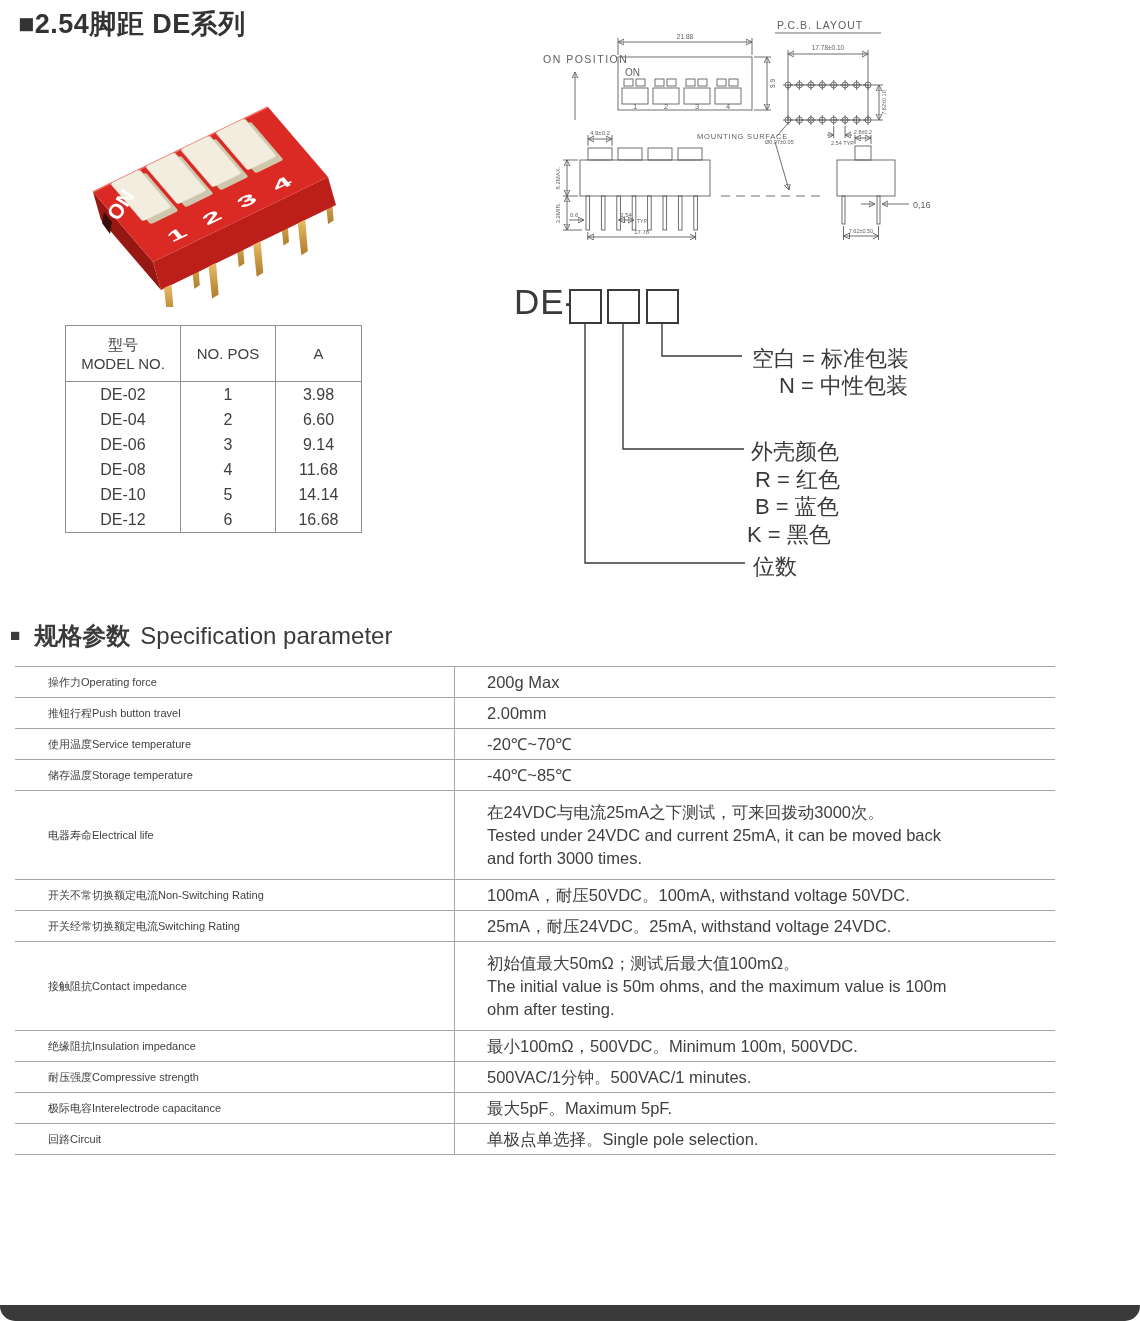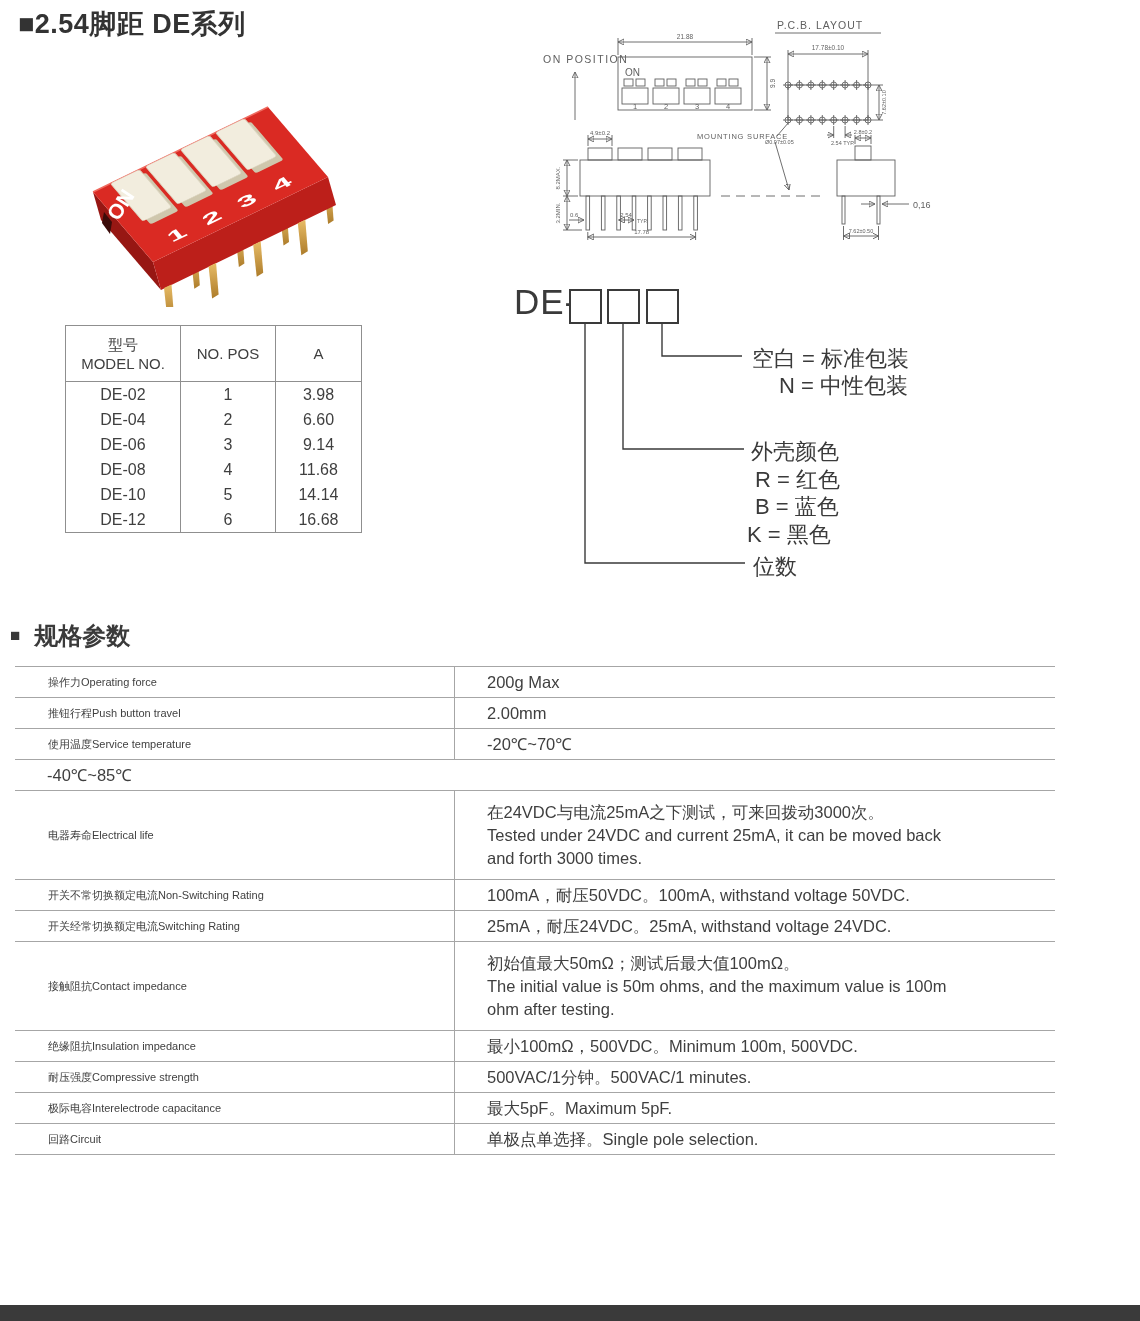--- a/index.html
+++ b/index.html
@@ -1,17 +1,17 @@
 <!DOCTYPE html>
 <html><head>
 <meta charset="utf-8">
 <style>
   html,body { margin:0; padding:0; background:#fff; }
   .page { position:relative; width:1140px; height:1321px; background:#ffffff;
-          font-family:"Liberation Sans", sans-serif; color:#3f3f3f; overflow:hidden; }
+          font-family:"Liberation Sans", sans-serif; color:#3f3f3f; overflow:hidden;border-radius:15px; }
 
   
   .title { position:absolute; left:18px; top:6px; margin:0; font-size:27px; font-weight:bold;
            color:#333; letter-spacing:0.5px; }
 
   
   .product-svg { position:absolute; left:68px; top:92px; }
 
   
   .model-table { position:absolute; left:65px; top:325px; border-collapse:collapse;
@@ -326,36 +326,38 @@
     <div class="olabel ol-shell">外壳颜色</div>
     <div class="olabel ol-r">R = 红色</div>
     <div class="olabel ol-b">B = 蓝色</div>
     <div class="olabel ol-k">K = 黑色</div>
     <div class="olabel ol-pos">位数</div>
   </div>
 
   <div class="spec-header">
     <span class="spec-bullet">■</span>
     <span class="spec-cn">规格参数</span>
+    <span class="spec-en">Specification parameter</span>
   </div>
 
   <div class="spec-table">
     <div class="spec-row">
       <div class="spec-param">操作力Operating force</div>
       <div class="spec-value">200g Max</div>
     </div>
     <div class="spec-row">
       <div class="spec-param">推钮行程Push button travel</div>
       <div class="spec-value">2.00mm</div>
     </div>
     <div class="spec-row">
       <div class="spec-param">使用温度Service temperature</div>
       <div class="spec-value">-20℃~70℃</div>
     </div>
     <div class="spec-row">
+      <div class="spec-param">储存温度Storage temperature</div>
       <div class="spec-value">-40℃~85℃</div>
     </div>
     <div class="spec-row tall">
       <div class="spec-param">电器寿命Electrical life</div>
       <div class="spec-value">在24VDC与电流25mA之下测试，可来回拨动3000次。
 Tested under 24VDC and current 25mA, it can be moved back
 and forth 3000 times.</div>
     </div>
     <div class="spec-row">
       <div class="spec-param">开关不常切换额定电流Non-Switching Rating</div>

